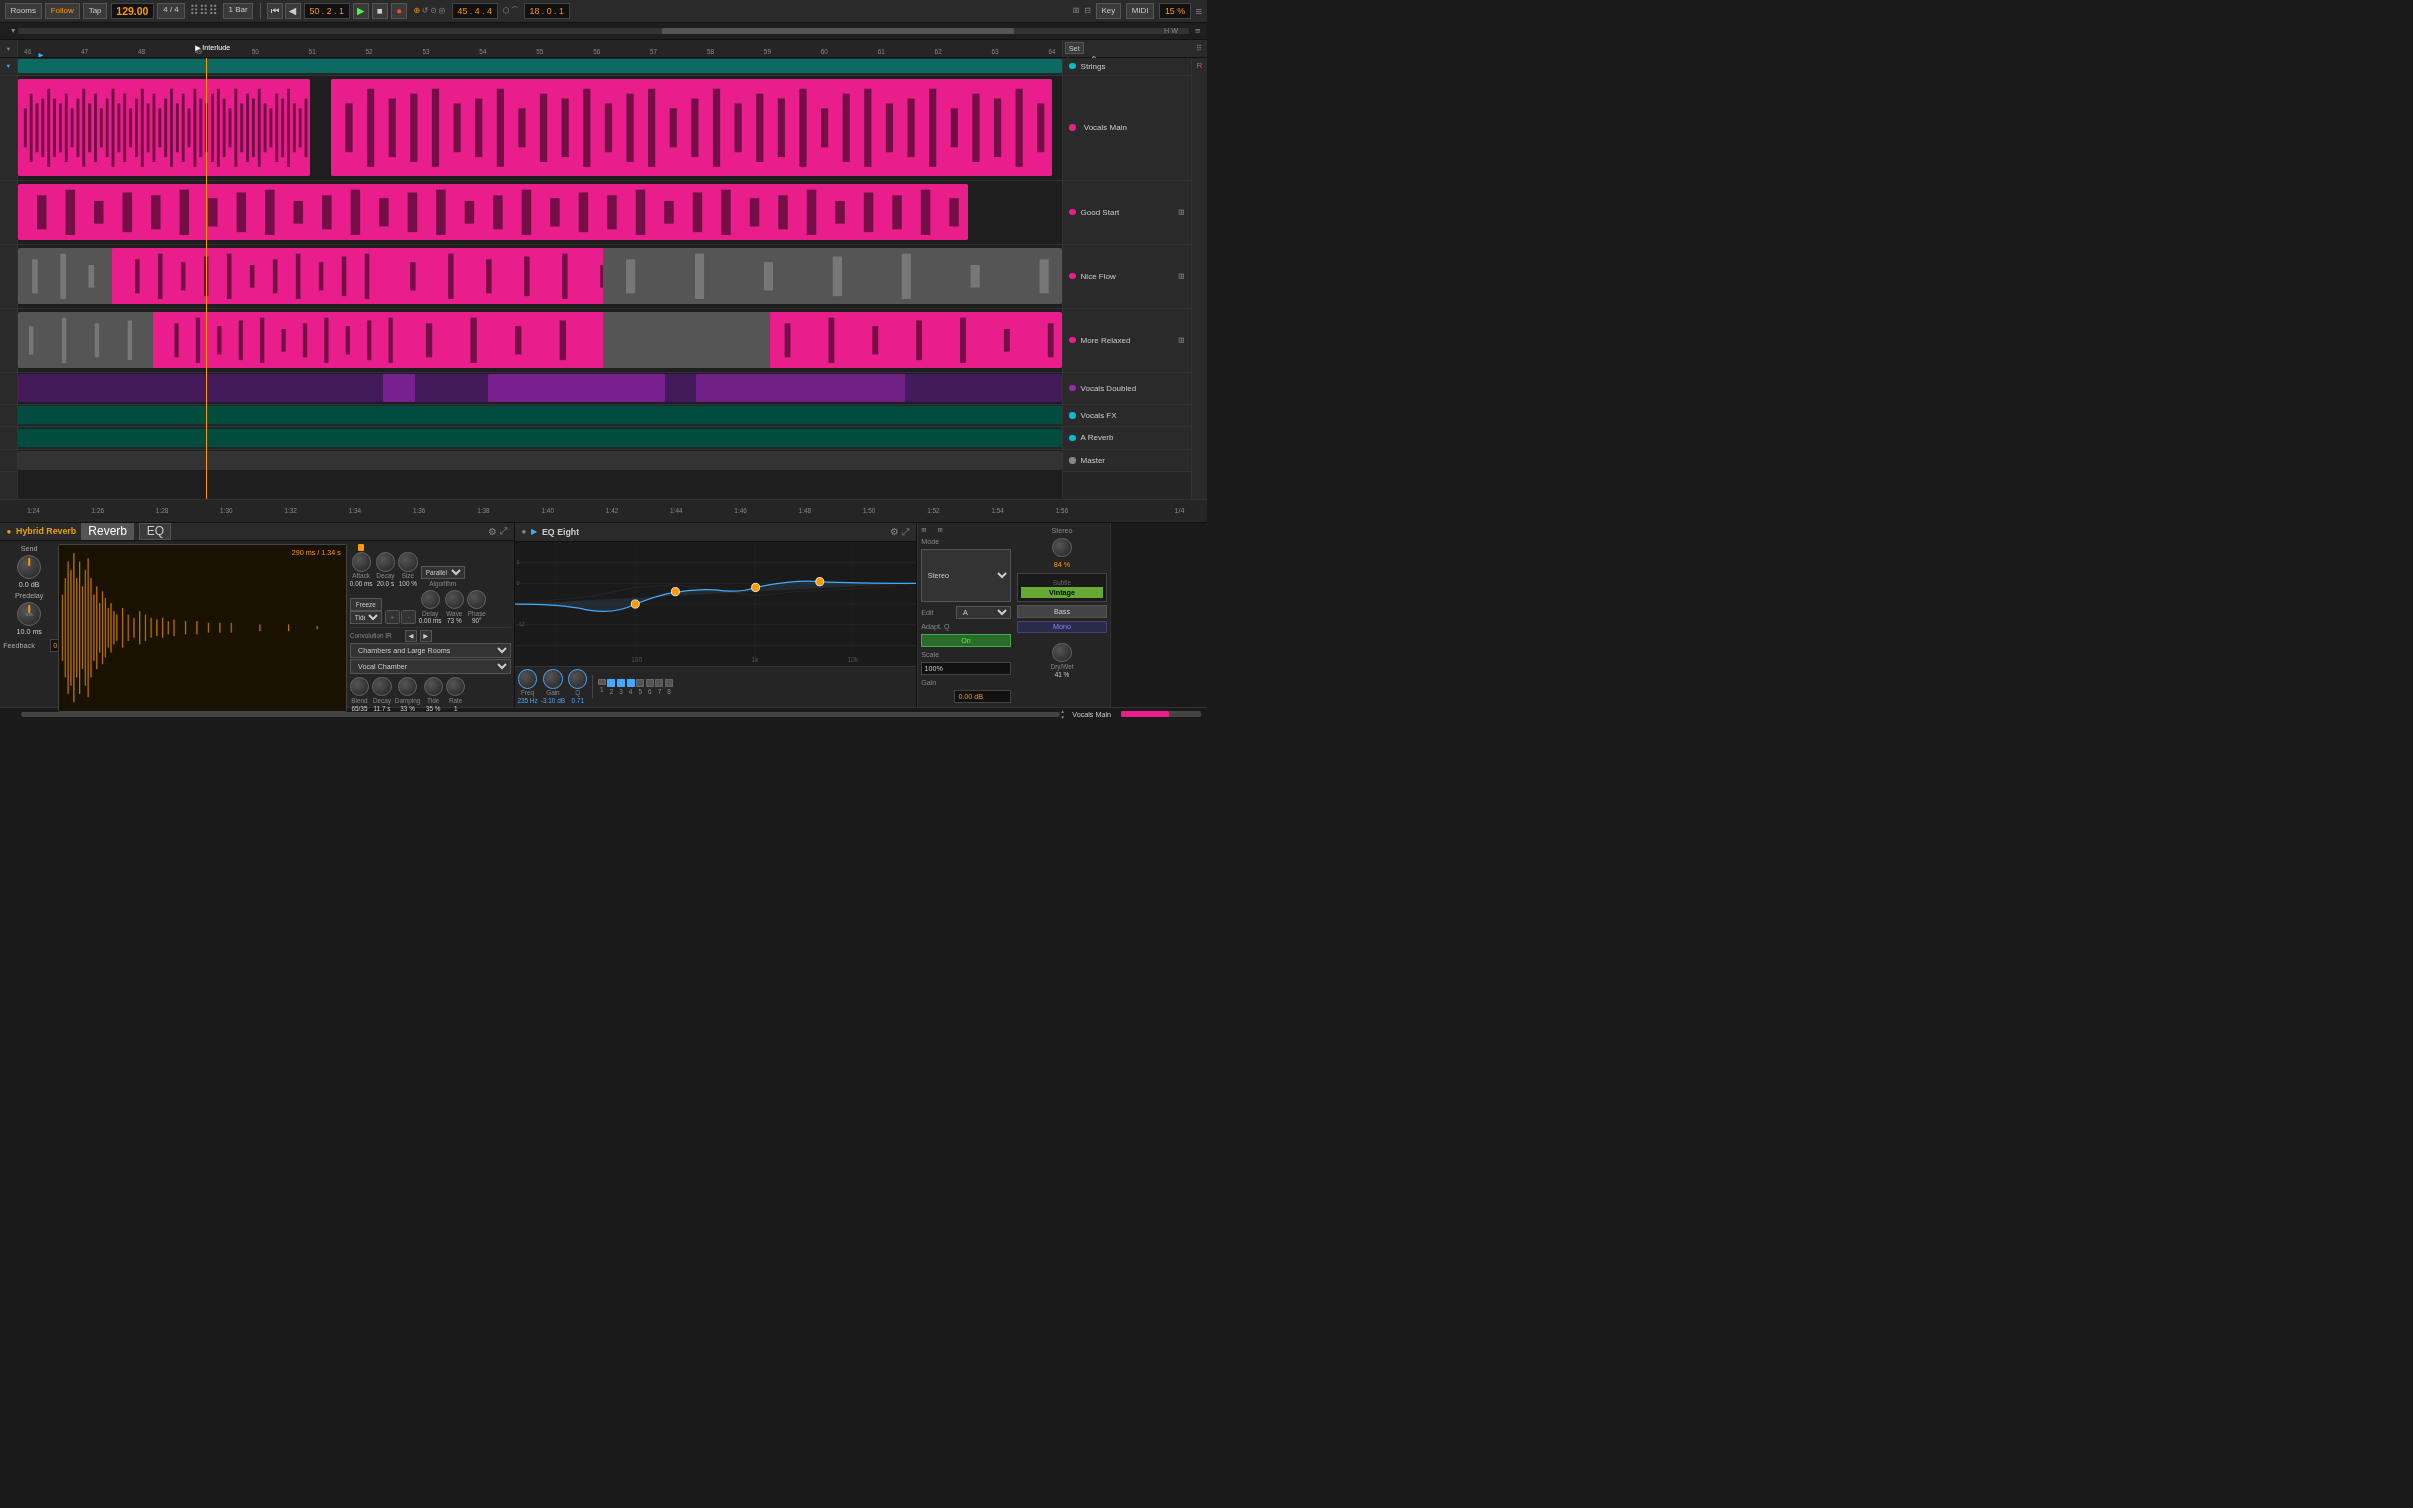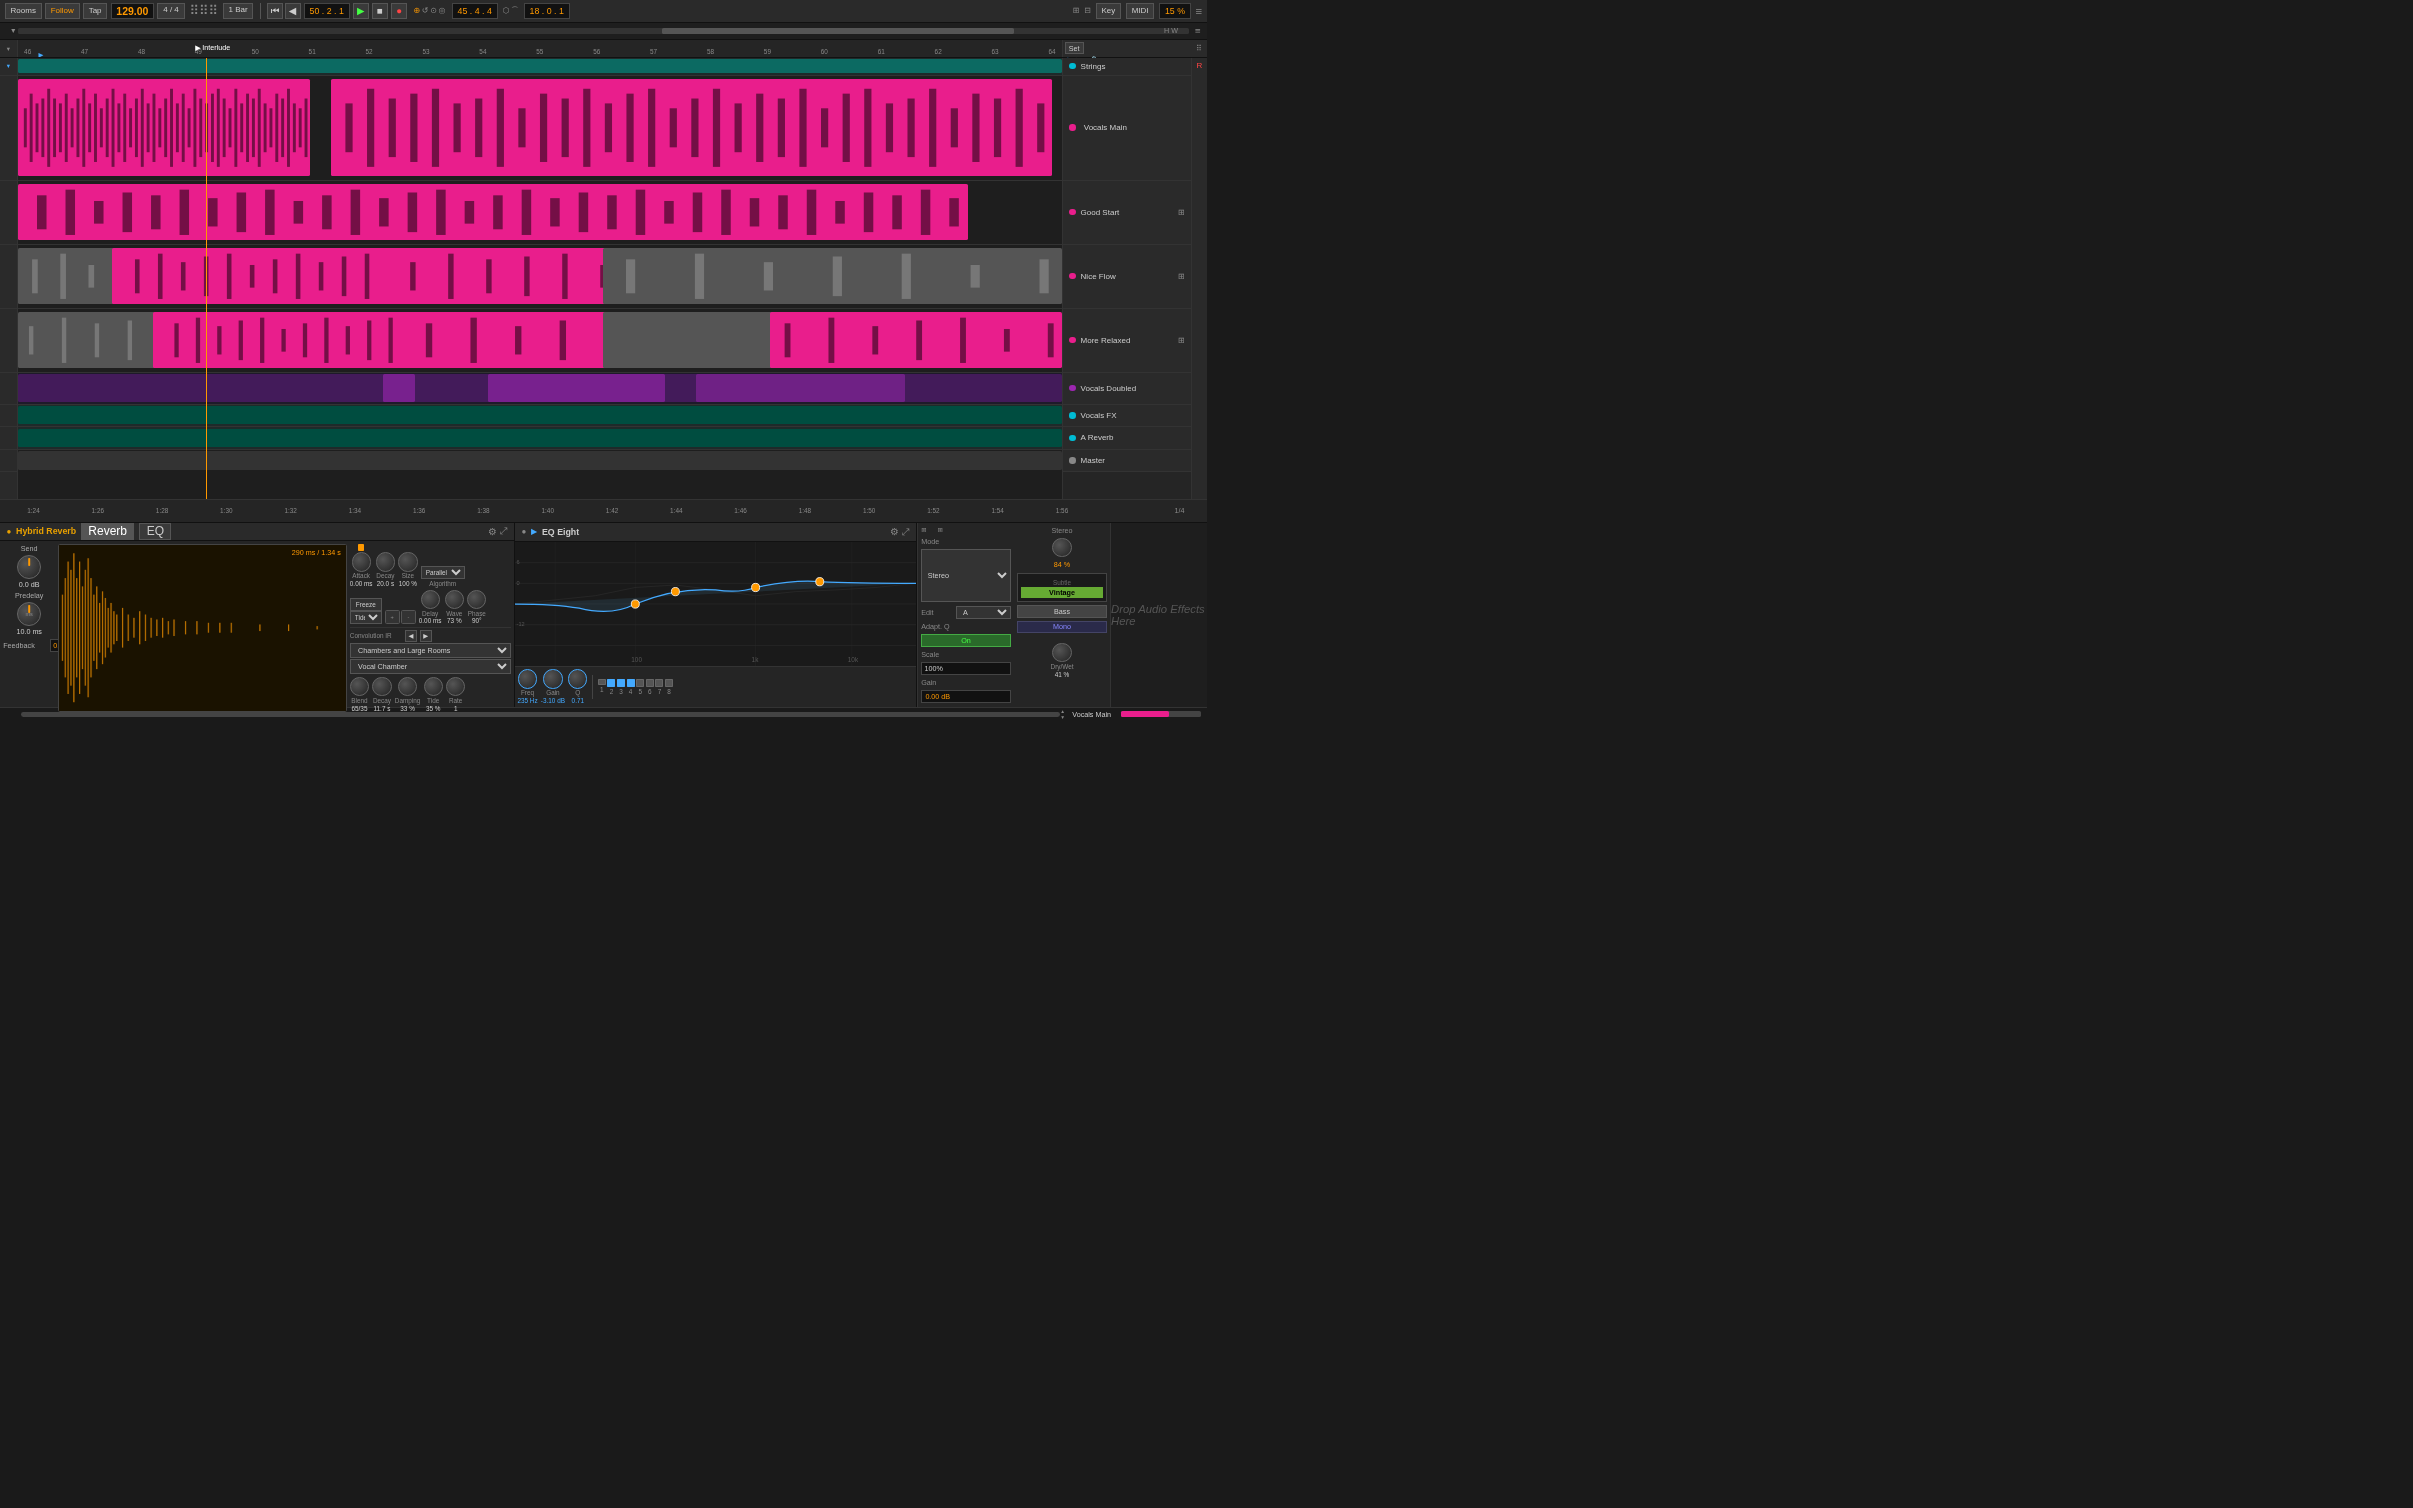--- a/index.html
+++ b/index.html
@@ -384,21 +384,21 @@
       color: #4f4;
       border: 0.8px solid #4a4;
       font-size: 7.2px;
       padding: 0.8px 3.2px;
       cursor: pointer;
     }
     .scale-row { display: flex; align-items: center; gap: 3.2px; }
     .gain-display {
       background: #111; border: 0.8px solid #444; color: #f90;
       font-size: 7.2px; padding: 0.8px 3.2px; height: 13px;
-      display: flex; align-items: center;
+      display: flex; align-items: center; margin-left: 33px;
     }
 
     
     .bottom-scroll {
       height: 14.5px;
       background: #1a1a1a;
       border-top: 0.8px solid #333;
       display: flex;
       align-items: center;
       padding: 0 3.2px;
@@ -1322,23 +1322,20 @@
       <button class="bass-btn">Bass</button>
       <button class="mono-btn">Mono</button>
 
       <div class="param-col" style="margin-top:6.4px;">
         <div class="knob-small"></div>
         <span class="param-label">Dry/Wet</span>
         <span class="param-value">41 %</span>
       </div>
     </div>
 
-    <div class="drop-zone">
-      <span>Drop Audio Effects Here</span>
-    </div>
   </div>
 
 </div>
 
 <div class="bottom-scroll">
   <div style="width:17.7px;"></div>
   <div class="bottom-scroll-bar"></div>
   <div style="width:6.4px;display:flex;flex-direction:column;gap:0.8px;align-items:center;padding:0 3.2px;">
     <span style="font-size:4.8px;color:#888;cursor:pointer;">▲</span>
     <span style="font-size:4.8px;color:#888;cursor:pointer;">▼</span>

